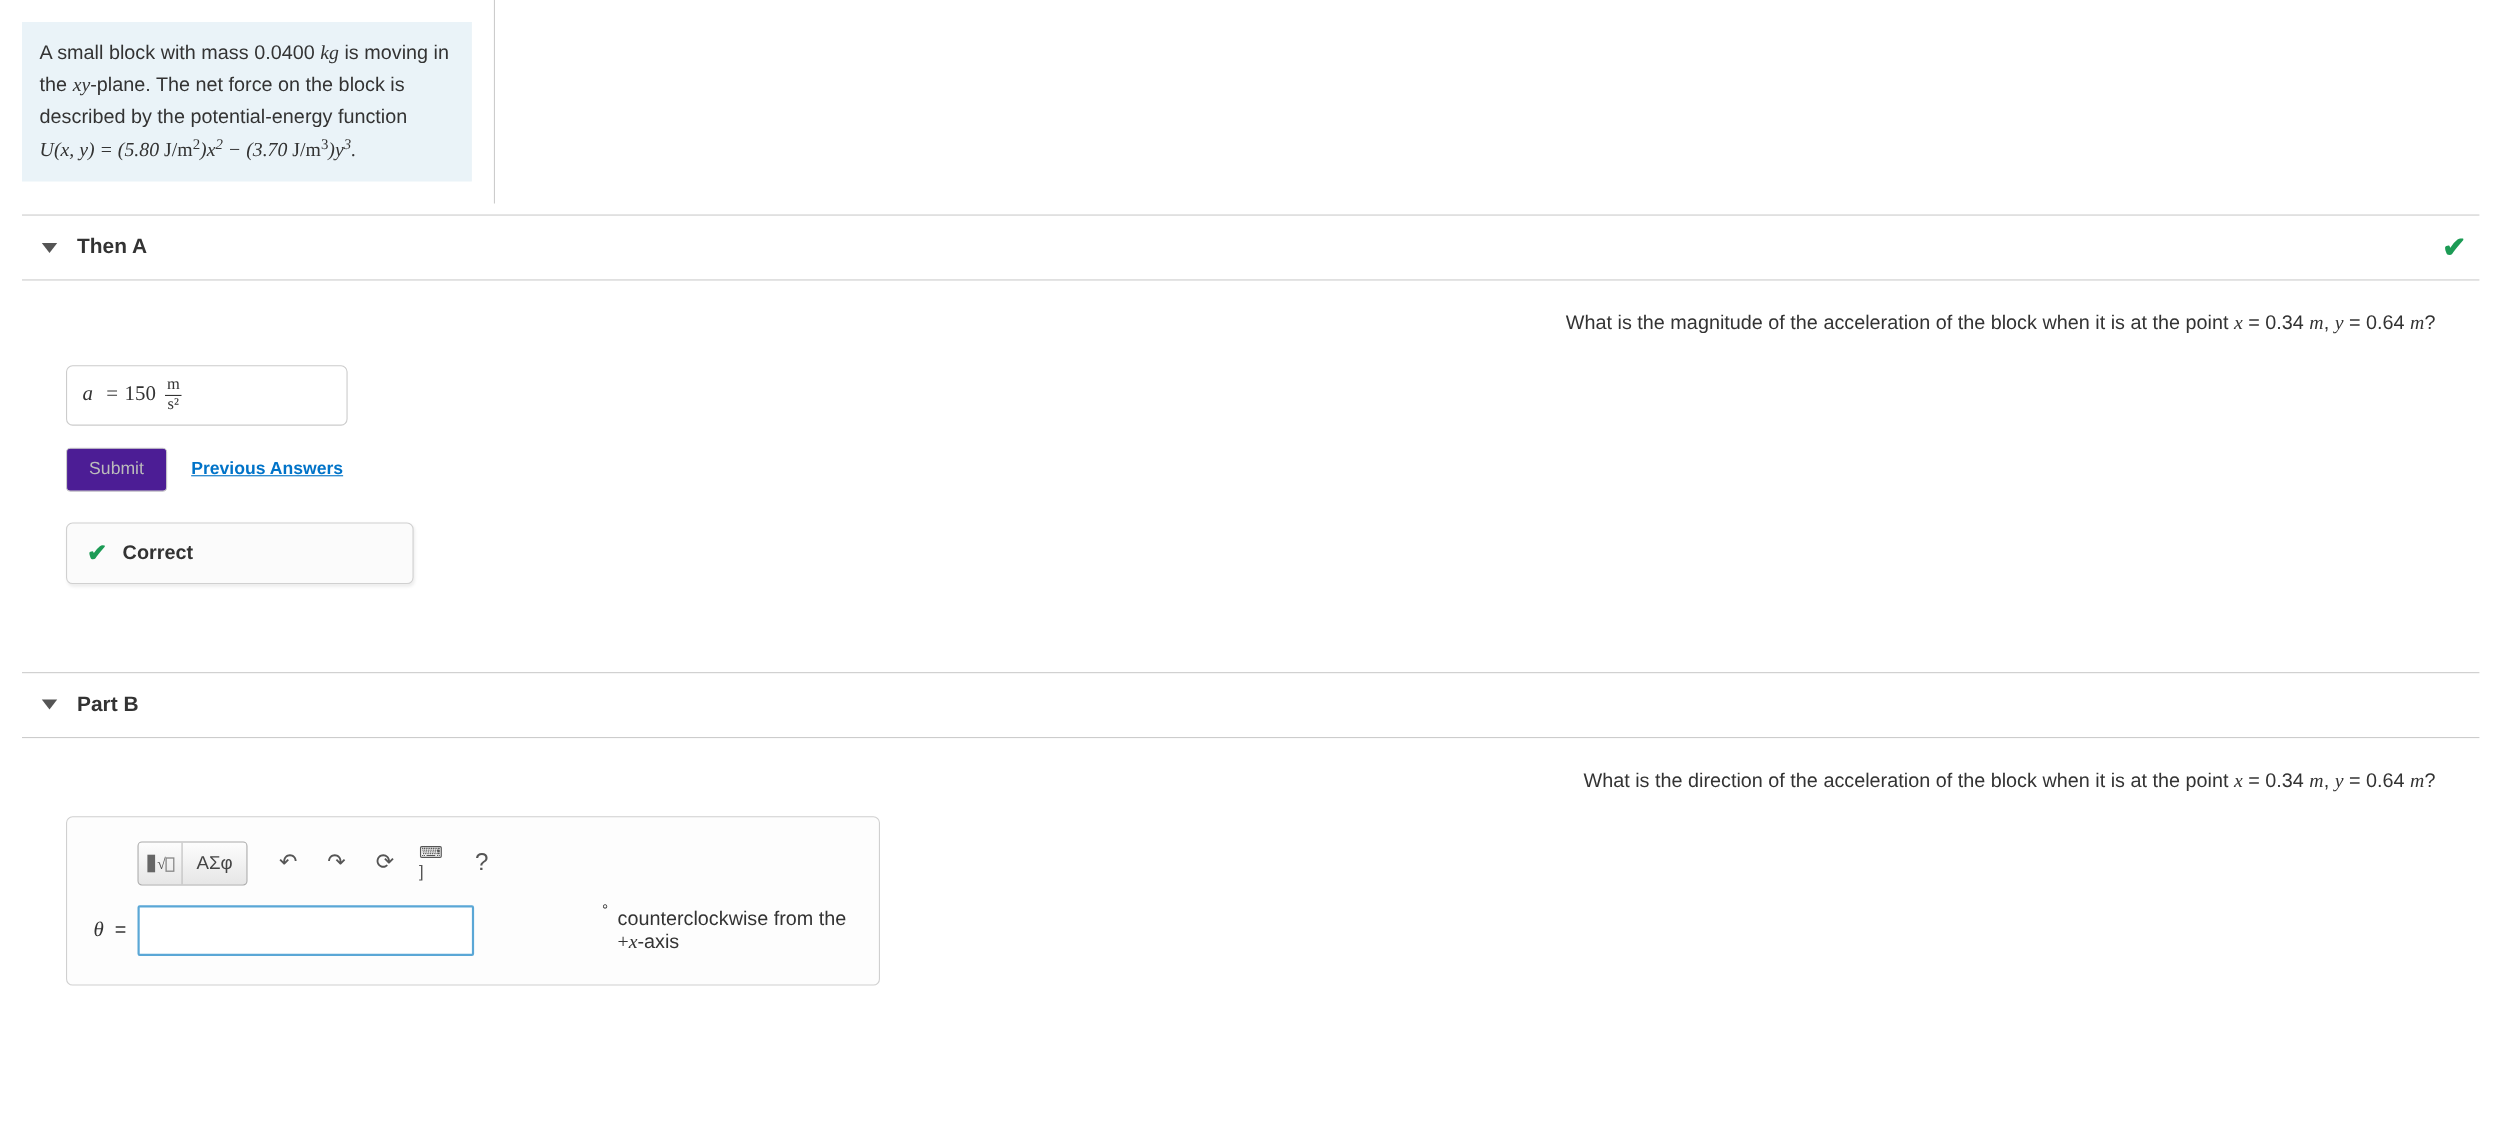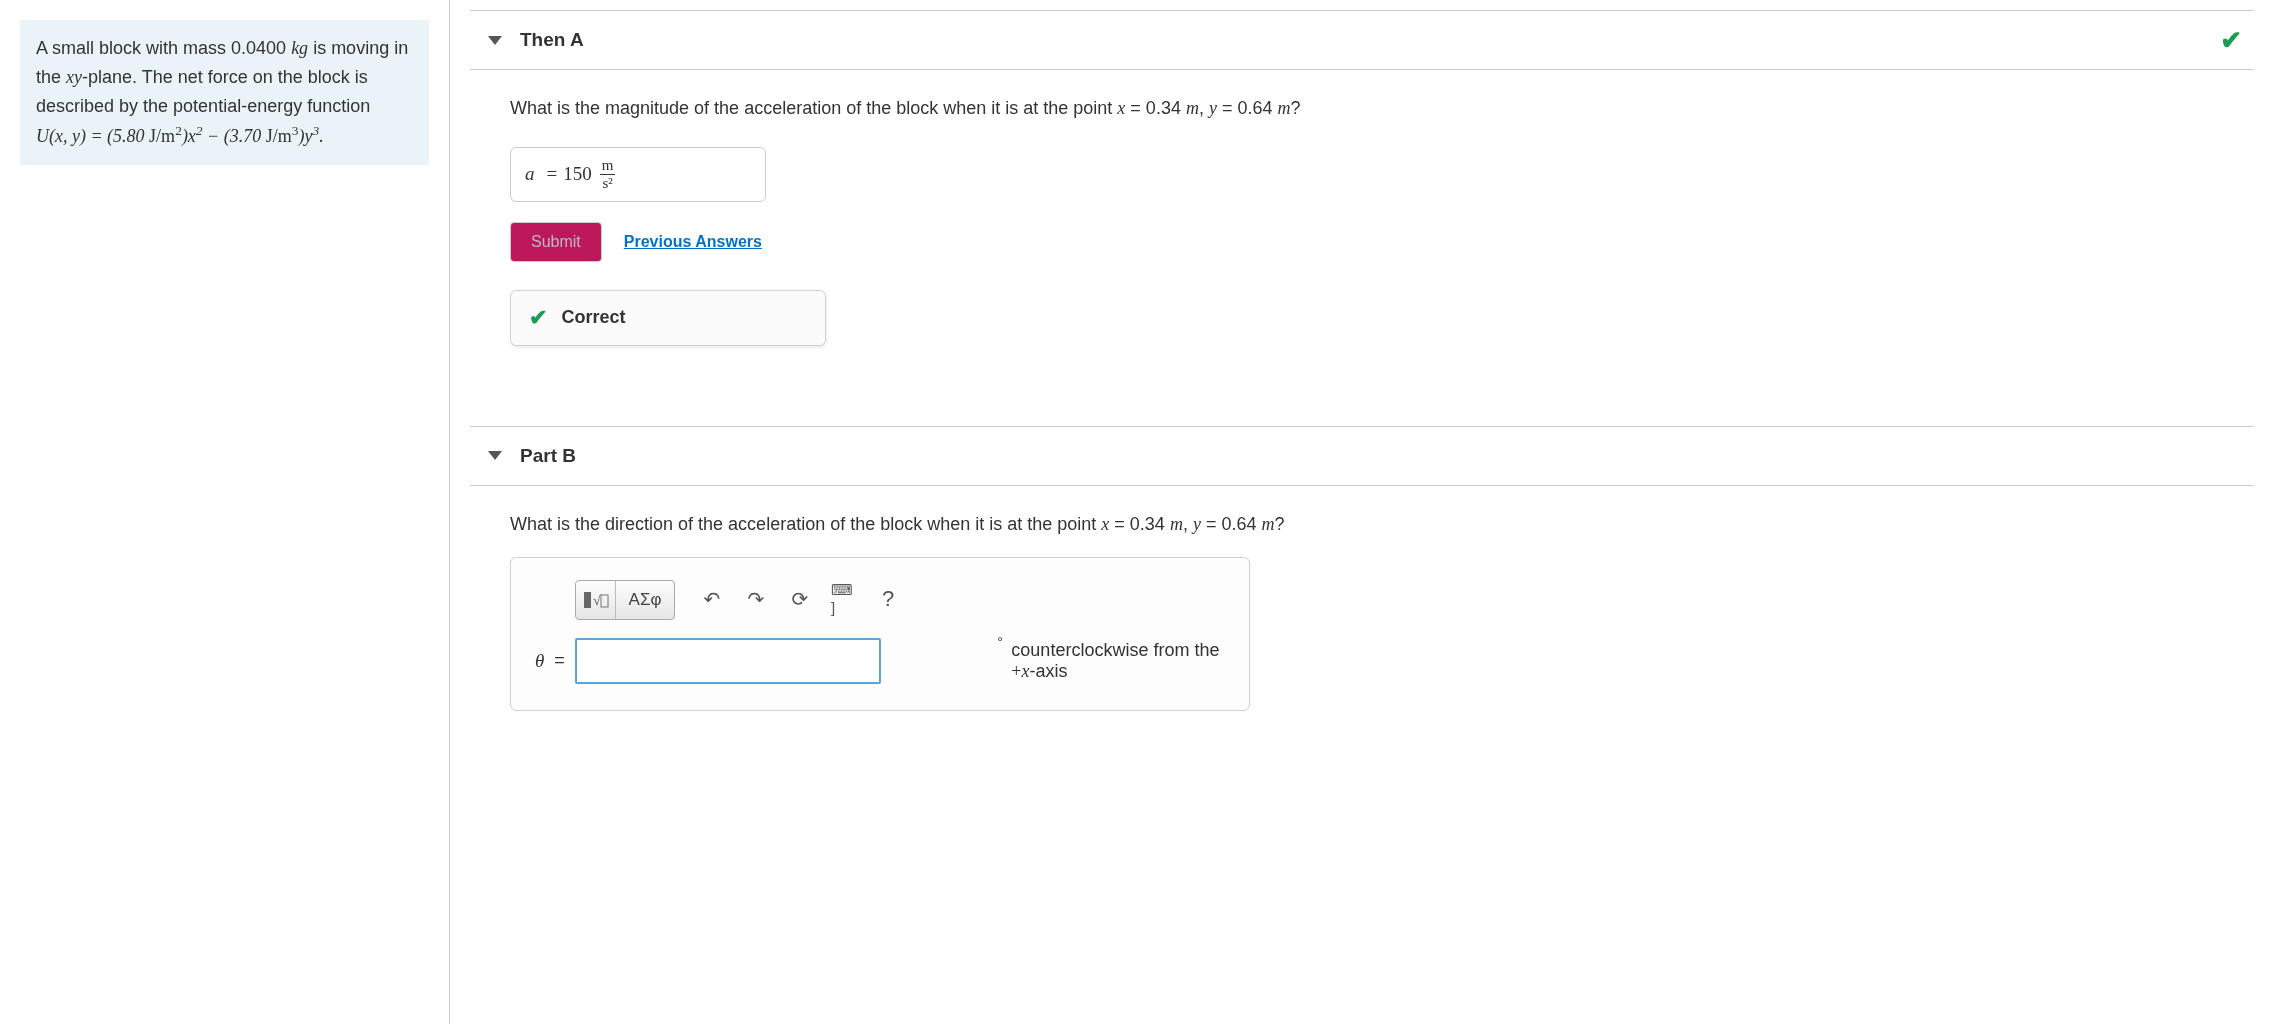--- a/index.html
+++ b/index.html
@@ -6,20 +6,21 @@
   body {
     font-family: Arial, Helvetica, sans-serif;
     font-size: 18px;
     color: #333;
     background: #fff;
     width: 2274px;
   }
   .layout {
     display: flex;
     min-height: 1024px;
+    flex-direction: column;
   }
   .left-col {
     width: 450px;
     padding: 20px 20px 20px 20px;
     border-right: 1px solid #ccc;
   }
   .right-col {
     flex: 1;
     padding: 10px 20px 20px 20px;
   }
@@ -63,20 +64,21 @@
     font-size: 26px;
     font-weight: bold;
   }
   .part-body {
     padding: 24px 40px 40px 40px;
   }
   .question-line {
     font-size: 18px;
     line-height: 1.6;
     margin-bottom: 18px;
+    text-align: right;
   }
   .bold { font-weight: bold; }
   .answer-display {
     display: inline-flex;
     align-items: center;
     border: 1px solid #ccc;
     border-radius: 6px;
     padding: 10px 150px 10px 14px;
     margin-top: 6px;
     margin-bottom: 20px;
@@ -97,21 +99,21 @@
   .frac .num { border-bottom: 1px solid #333; padding: 0 2px 1px 2px; }
   .frac .den { padding-top: 1px; }
   .submit-row {
     display: flex;
     align-items: center;
     gap: 22px;
     margin-bottom: 28px;
   }
   .submit-btn {
     border: 1px solid #ccc;
-    background: #be185d;
+    background: #4c1d95;
     color: #bbb;
     padding: 10px 20px;
     border-radius: 4px;
     font-size: 16px;
     cursor: default;
   }
   .prev-ans {
     color: #0073c8;
     font-weight: bold;
     font-size: 16px;

